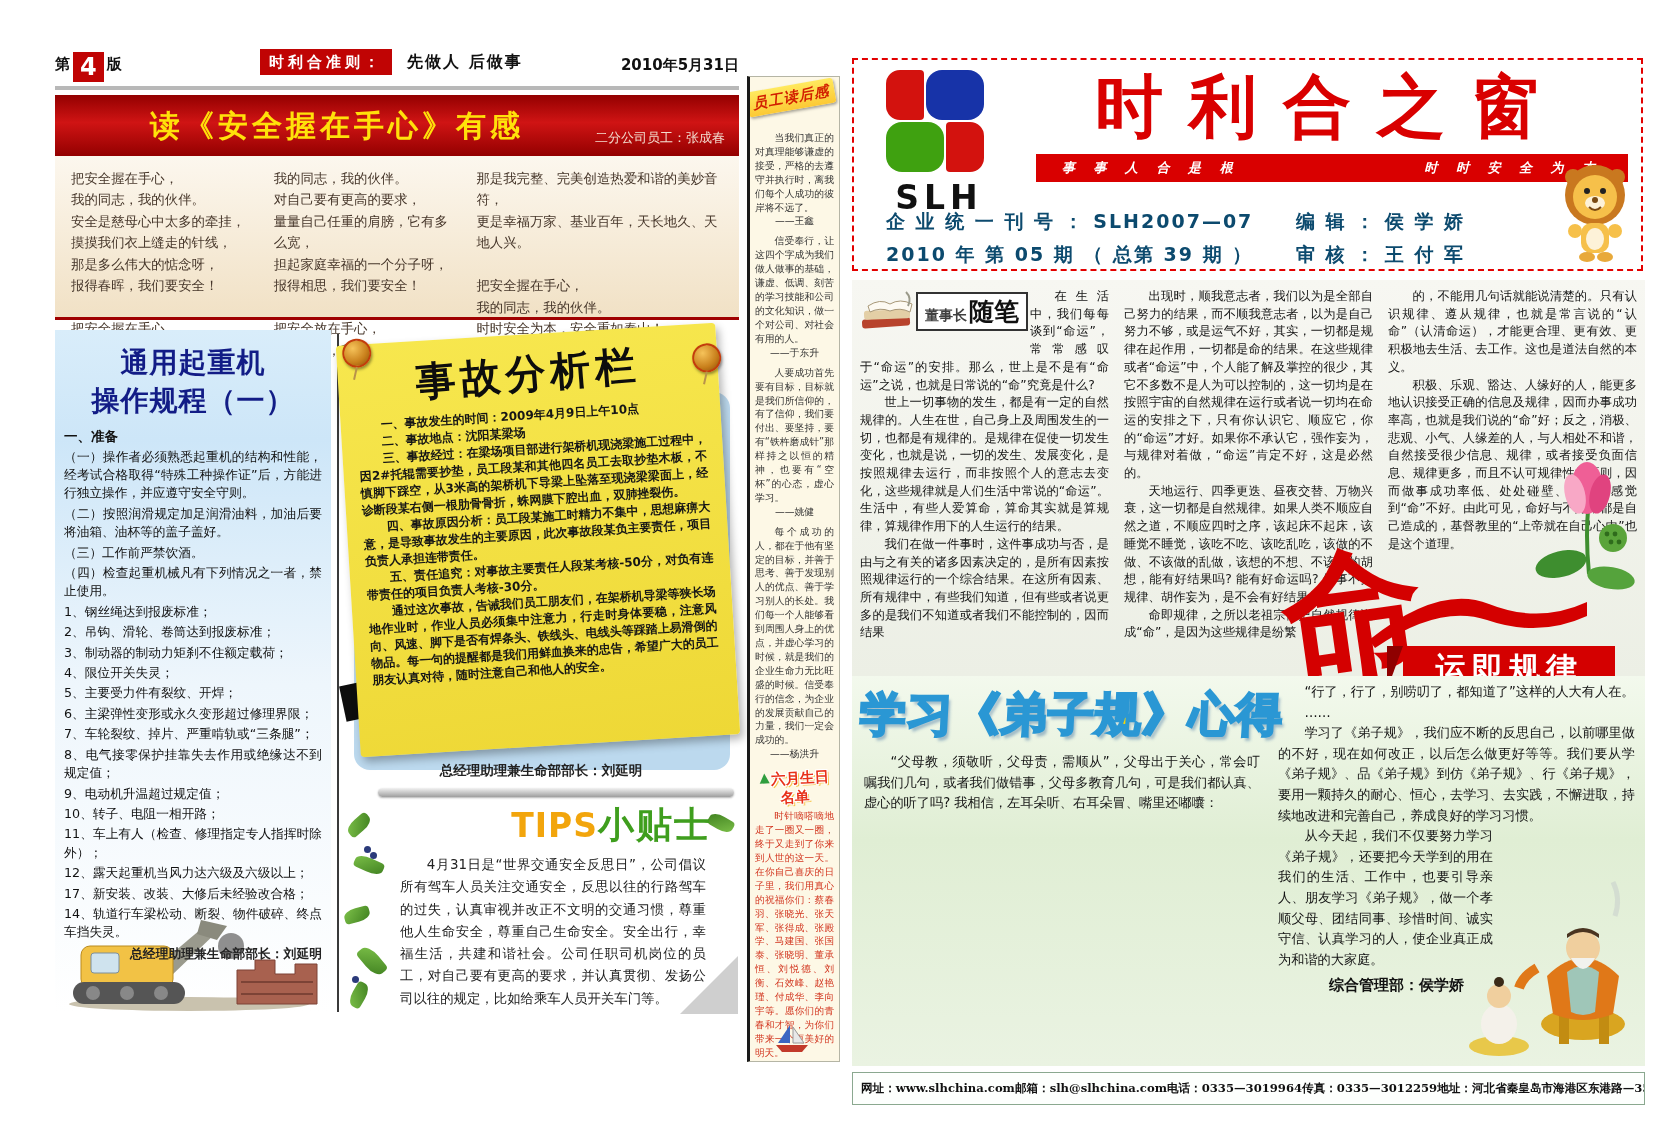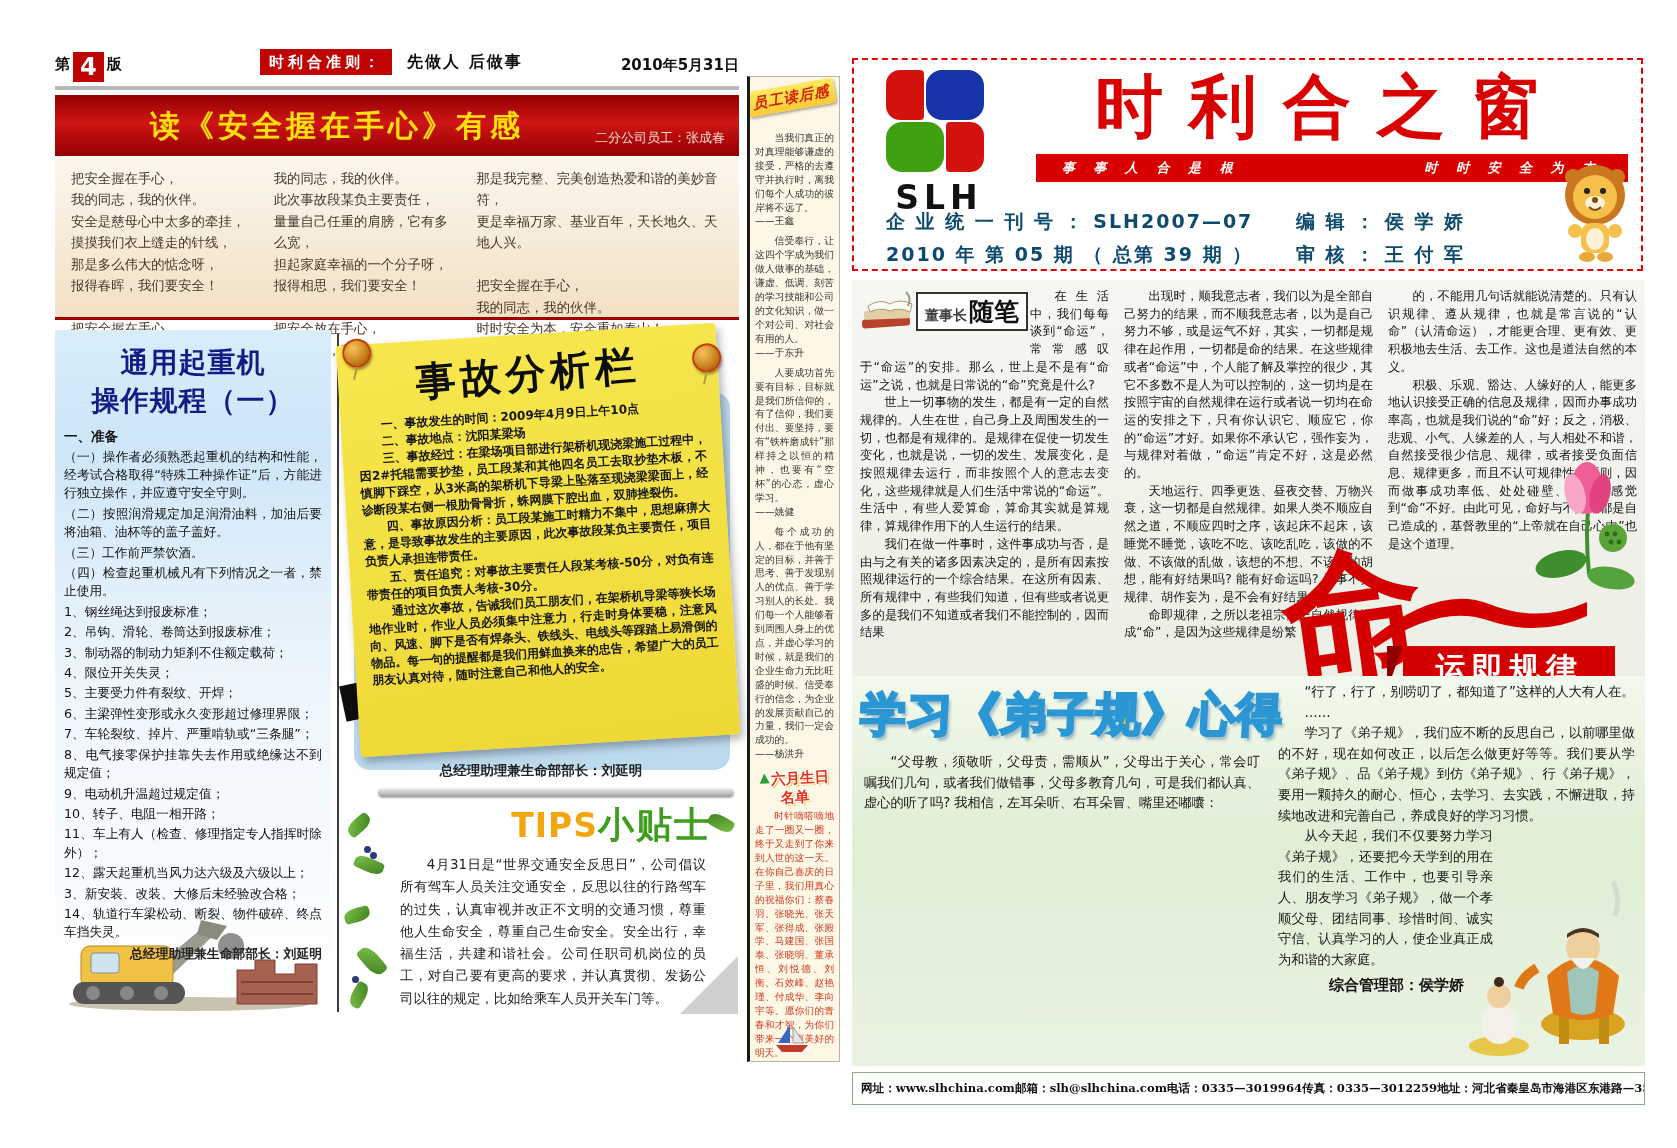--- a/index.html
+++ b/index.html
@@ -80,21 +80,21 @@
   
   .strip{position:absolute;left:747px;top:76px;width:93px;height:986px;box-sizing:border-box;
     background:#fdf8e6;border:1px solid #b5b5a5;border-left:3px solid #1a1a1a;
     padding:4px 5px;overflow:hidden;}
   .strip-ribbon{position:absolute;left:-3px;top:8px;width:84px;transform:rotate(-10deg);
     background:linear-gradient(180deg,#ffe95e,#fcc935);color:#d21f00;font-weight:bold;font-size:14.5px;
     font-style:italic;padding:3px 2px;border-radius:3px;box-shadow:1px 2px 3px rgba(0,0,0,.35);
     text-align:center;letter-spacing:1px;}
   .strip-paras{margin-top:50px;}
   .sp{margin:4px 0 1px;font-size:9.8px;line-height:1.42;color:#333;text-indent:2em;text-align:justify;}
-  .sig{text-align:left;font-size:9.8px;color:#333;margin:1px 0 6px;}
+  .sig{text-align:center;font-size:9.8px;color:#333;margin:1px 0 6px;}
   .bday-head{margin:8px 0 2px;text-align:center;color:#e8311a;font-weight:bold;font-size:14.5px;
     transform:rotate(-3deg);
     text-shadow:1px 1px 0 #fff,-1px 1px 0 #fff,1px -1px 0 #fff,-1px -1px 0 #fff,2px 2px 0 #f7c64a;}
   .bday-hat{display:inline-block;width:0;height:0;border-left:5px solid transparent;border-right:5px solid transparent;
     border-bottom:10px solid #2f9e3e;margin-right:2px;vertical-align:1px;}
   .bday-text{font-size:9.6px;line-height:1.45;color:#d2351f;text-indent:2em;text-align:justify;}
   .boat{position:absolute;left:24px;bottom:4px;}
   
   .mast{position:absolute;left:852px;top:58px;width:791px;height:213px;box-sizing:border-box;
     border:2px dashed #e30000;background:#fff;}
@@ -182,21 +182,21 @@
         <p class="pl">我的同志，我的伙伴。</p>
         <p class="pl">安全是慈母心中太多的牵挂，</p>
         <p class="pl">摸摸我们衣上缝走的针线，</p>
         <p class="pl">那是多么伟大的惦念呀，</p>
         <p class="pl">报得春晖，我们要安全！</p>
         <p class="pl">&nbsp;</p>
         <p class="pl">把安全握在手心，</p>
       </div>
     <div class="poem-col">
         <p class="pl">我的同志，我的伙伴。</p>
-        <p class="pl">此次事故段某负主要责任，</p>
+        <p class="pl">对自己要有更高的要求，</p>
         <p class="pl">量量自己任重的肩膀，它有多么宽，</p>
         <p class="pl">担起家庭幸福的一个分子呀，</p>
         <p class="pl">报得相思，我们要安全！</p>
         <p class="pl">&nbsp;</p>
         <p class="pl">把安全放在手心，</p>
         <p class="pl">我的同志，我的伙伴。</p>
       </div>
     <div class="poem-col c3">
         <p class="pl">那是我完整、完美创造热爱和谐的美妙音符，</p>
         <p class="pl">更是幸福万家、基业百年，天长地久、天地人兴。</p>
@@ -227,21 +227,21 @@
         <p class="hang">3、制动器的制动力矩刹不住额定载荷；</p>
         <p class="hang">4、限位开关失灵；</p>
         <p class="hang">5、主要受力件有裂纹、开焊；</p>
         <p class="hang">6、主梁弹性变形或永久变形超过修理界限；</p>
         <p class="hang">7、车轮裂纹、掉片、严重啃轨或“三条腿”；</p>
         <p class="hang">8、电气接零保护挂靠失去作用或绝缘达不到规定值；</p>
         <p class="hang">9、电动机升温超过规定值；</p>
         <p class="hang">10、转子、电阻一相开路；</p>
         <p class="hang">11、车上有人（检查、修理指定专人指挥时除外）；</p>
         <p class="hang">12、露天起重机当风力达六级及六级以上；</p>
-        <p class="hang">3、新安装、改装、大修后未经验改合格；</p>
+        <p class="hang">17、新安装、改装、大修后未经验改合格；</p>
         <p class="hang">14、轨道行车梁松动、断裂、物件破碎、终点车挡失灵。</p>
       </div>
     <div class="crane-sig">总经理助理兼生命部部长：刘延明</div>
     <div class="excavator">
       <svg width="266" height="96" viewBox="0 0 266 96">
         <ellipse cx="130" cy="88" rx="120" ry="7" fill="#c9c2ae"></ellipse>
         <polygon points="96,52 148,8 160,14 112,60" fill="#9a9a8d"></polygon>
         <polygon points="142,4 168,10 158,24 138,18" fill="#8a8a7d"></polygon>
         <circle cx="172" cy="30" r="13" fill="#8f8f8f"></circle>
         <rect x="22" y="30" width="92" height="42" rx="9" fill="#f2c245" stroke="#b98a1e"></rect>

